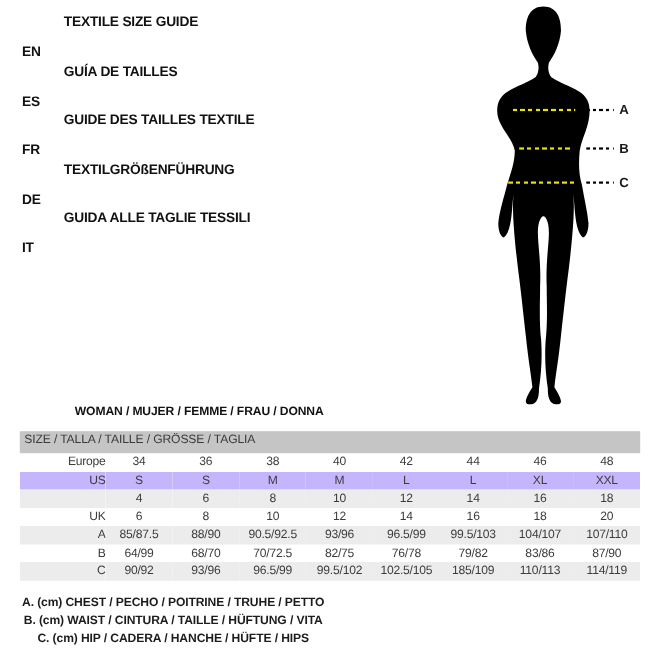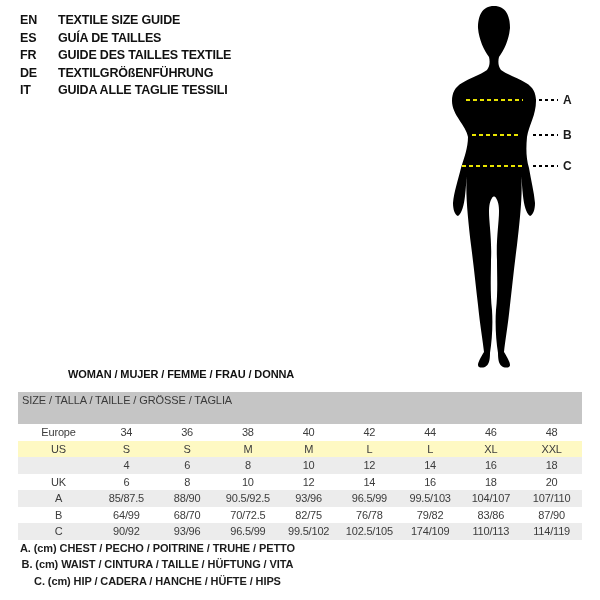--- a/index.html
+++ b/index.html
@@ -22,21 +22,21 @@
   }
   .lang-row {
     display: flex;
     line-height: 17.6px;
     font-size: 12.5px;
     font-weight: 700;
     letter-spacing: -0.2px;
     color: #111111;
     white-space: nowrap;
   }
-  .lang-code { width: 38px; }
+  .lang-code { width: 38px; margin-top: 27px; }
 
   
   .figure-wrap {
     position: absolute;
     left: 430px;
     top: 0;
     width: 170px;
     height: 390px;
   }
   .figure-wrap svg { position: absolute; left: 0; top: 0; }
@@ -71,21 +71,21 @@
   }
 
   
   .table-wrap {
     position: absolute;
     left: 18px;
     top: 392px;
     width: 564px;
   }
   .table-header {
-    height: 32px;
+    height: 20px;
     line-height: 16px;
     background: #c5c5c5;
     font-size: 11px;
     color: #3a3a3a;
     padding-left: 4px;
     letter-spacing: -0.1px;
     white-space: nowrap;
   }
   table.size-table {
     width: 100%;
@@ -96,21 +96,21 @@
     height: 16.5px;
     font-size: 11px;
     color: #3c3c3c;
     text-align: center;
     letter-spacing: -0.2px;
     padding: 0;
     white-space: nowrap;
     overflow: hidden;
   }
   table.size-table td.row-label {
-    text-align: center;
+    text-align: right;
     padding-left: 3px;
   }
 
   
   .legend-block {
     position: absolute;
     left: 20px;
     top: 540px;
     text-align: center;
   }
@@ -234,21 +234,21 @@
             <td class="row-label">Europe</td>
             <td>34</td>
             <td>36</td>
             <td>38</td>
             <td>40</td>
             <td>42</td>
             <td>44</td>
             <td>46</td>
             <td>48</td>
           </tr>
-          <tr style="background: #fef9c3;">
+          <tr style="background: #c4b5fd;">
             <td class="row-label">US</td>
             <td>S</td>
             <td>S</td>
             <td>M</td>
             <td>M</td>
             <td>L</td>
             <td>L</td>
             <td>XL</td>
             <td>XXL</td>
           </tr>
@@ -296,21 +296,21 @@
             <td>83/86</td>
             <td>87/90</td>
           </tr>
           <tr style="background: rgb(236, 236, 236);">
             <td class="row-label">C</td>
             <td>90/92</td>
             <td>93/96</td>
             <td>96.5/99</td>
             <td>99.5/102</td>
             <td>102.5/105</td>
-            <td>174/109</td>
+            <td>185/109</td>
             <td>110/113</td>
             <td>114/119</td>
           </tr>
         </tbody>
     </table>
   </div>
 
   <div class="legend-block">
     <div class="legend-line">A. (cm) CHEST / PECHO / POITRINE / TRUHE / PETTO</div>
     <div class="legend-line">B. (cm) WAIST / CINTURA / TAILLE / HÜFTUNG / VITA</div>

